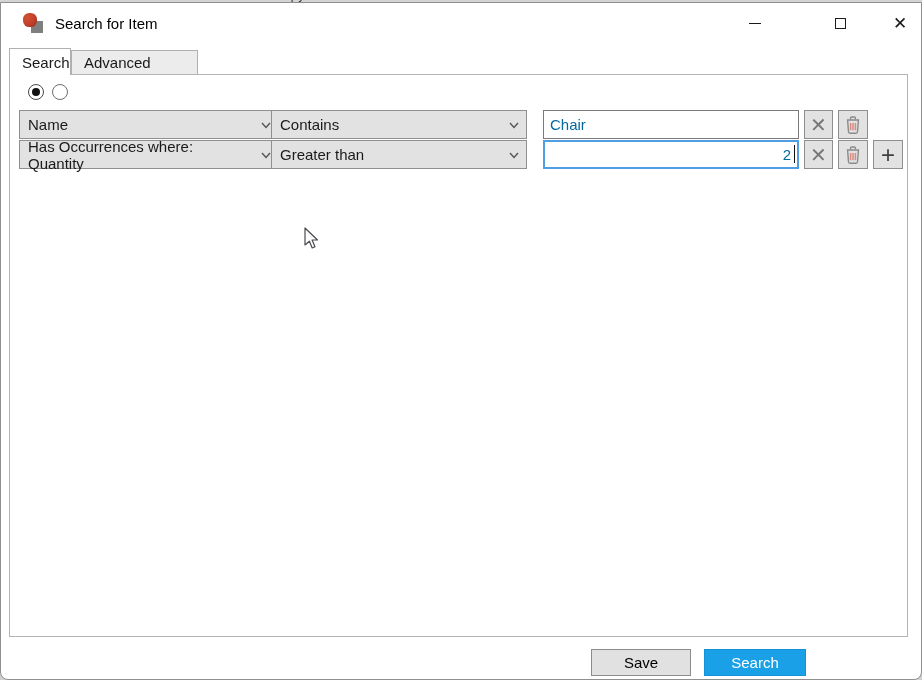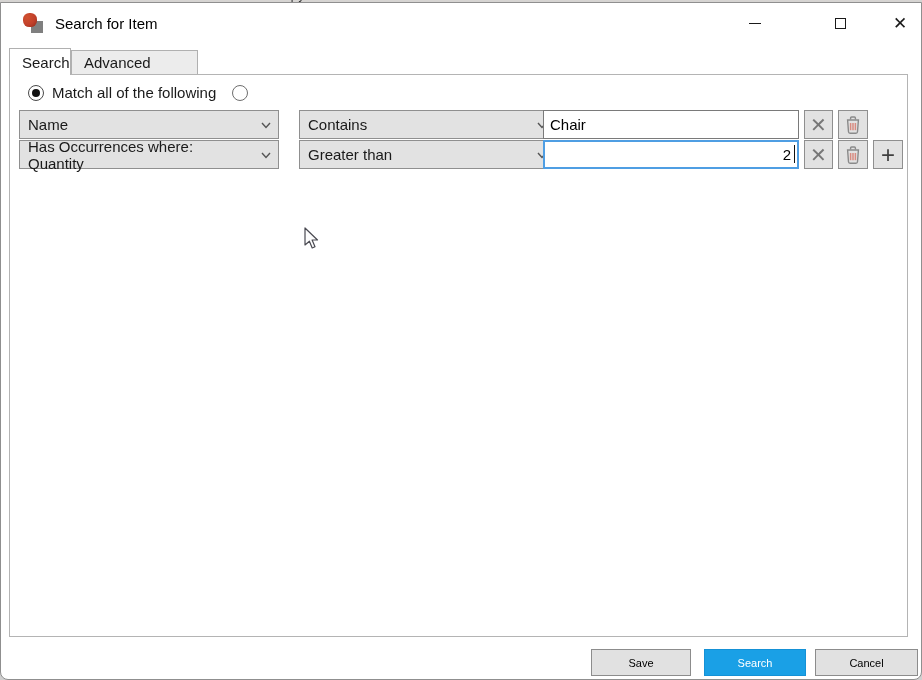--- a/index.html
+++ b/index.html
@@ -56,40 +56,40 @@
   .radio-label { margin-right:8px; }
 
   
   .frow { position:absolute; left:9px; height:29px; }
   .frow.r1 { top:35px; }
   .frow.r2 { top:65px; }
   .dropdown { position:absolute; top:0; height:29px; background:#e2e2e2;
     border:1px solid #8f8f8f; display:flex; align-items:center;
     padding:0 32px 0 8px; font-size:15px; color:#1a1a1a; cursor:default; }
   .dd-field { left:0;   width:260px; }
-  .dd-op    { left:280px; width:256px; }
+  .dd-op    { left:252px; width:256px; }
   .chev { position:absolute; right:7px; top:11px; }
   .txt-wrap { position:absolute; left:524px; top:0; width:256px; height:29px; }
   .txt { width:100%; height:100%; border:1px solid #7a7a7a; font-size:15px;
-    font-family:"Liberation Sans",sans-serif; color:#000000; padding:0 6px;
+    font-family:"Liberation Sans",sans-serif; color:#0369a1; padding:0 6px;
     background:#fff; outline:none; }
   .txt.focused { border:2px solid #4f9ee3; text-align:right; padding-right:6px; }
   .caret { position:absolute; right:4px; top:5px; width:1px; height:18px; background:#111; }
   .sq-btn { position:absolute; top:0; width:30px; height:29px; background:#e2e2e2;
     border:1px solid #8f8f8f; display:flex; align-items:center; justify-content:center;
     cursor:default; padding:0; }
   .btn-x     { left:785px; width:29px; color:#777; font-size:20px; font-weight:200; }
   .btn-trash { left:819px; }
   .btn-add   { left:854px; color:#3f3f3f; font-size:24px; font-weight:200; }
 
   
   .cursor { position:absolute; left:303px; top:224px; z-index:9; }
 
   
-  .foot-btn { position:absolute; top:646px; height:27px; font-size:11px;
+  .foot-btn { position:absolute; top:646px; height:27px; font-size:15px;
     display:flex; align-items:center; justify-content:center;
     background:#e1e1e1; border:1px solid #8c8c8c; color:#000; cursor:default; padding:0; }
   .fb-save   { left:590px; width:100px; }
   .fb-search { left:703px; width:102px; background:#1aa0e6; border-color:#1591d6; color:#fff; }
   .fb-cancel { left:814px; width:103px; }
 </style>
 </head>
 <body>
 
 <div class="bg-strip">
@@ -119,21 +119,20 @@
     <span>Search</span>
   </div>
   <div class="tab tab-inactive">
     <span>Advanced search</span>
   </div>
 
   <div class="panel">
 
     <div class="radio-row">
       <span class="radio sel"></span>
-      <span class="radio-label">Match all of the following</span>
       <span class="radio unsel"></span>
     </div>
 
     <div class="frow r1">
       <div class="dropdown dd-field">
         <span>Name</span>
         <svg class="chev" width="10" height="7" viewBox="0 0 10 7">
             <polyline points="1,1 5,5.5 9,1" fill="none" stroke="#555" stroke-width="1.4"></polyline>
           </svg>
       </div>
@@ -207,17 +206,14 @@
   <svg class="cursor" width="16" height="23" viewBox="0 0 16 23">
     <polygon points="1,1 1,18 5.4,14.2 8.2,21 11,19.8 8.1,13 13.5,13" fill="#fdfdfd" stroke="#4a4a52" stroke-width="1.2" stroke-linejoin="round"></polygon>
   </svg>
 
   <button class="foot-btn fb-save">
     <span>Save</span>
   </button>
   <button class="foot-btn fb-search">
     <span>Search</span>
   </button>
-  <button class="foot-btn fb-cancel">
-    <span>Cancel</span>
-  </button>
 
 </div>
 
 </body></html>

